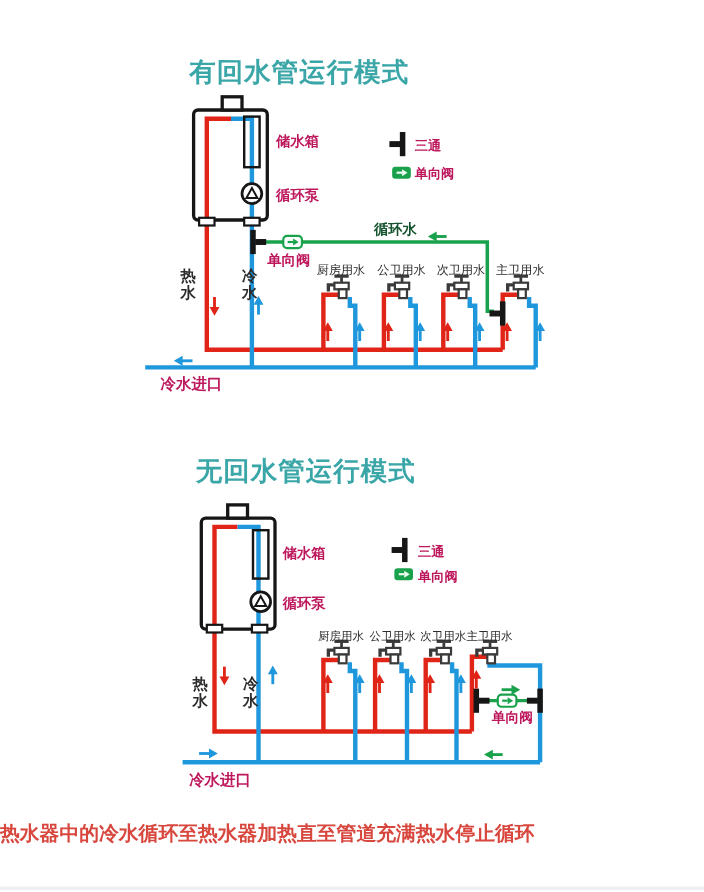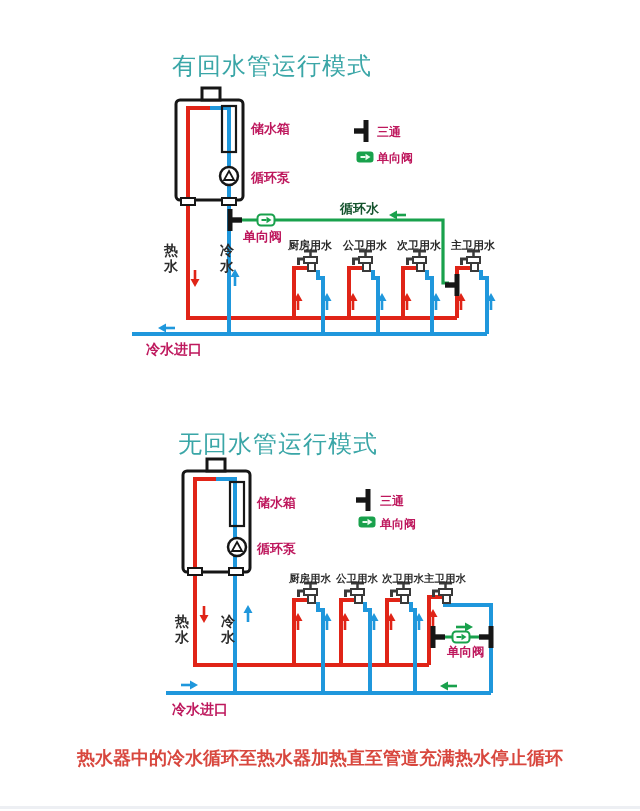--- a/index.html
+++ b/index.html
@@ -2,24 +2,24 @@
 <html><head>
 <meta charset="utf-8">
 <style>
   html,body{margin:0;padding:0;background:#fff;}
   #canvas{position:relative;width:640px;height:811px;background:#fff;overflow:hidden;
           font-family:"Liberation Sans","DejaVu Sans",sans-serif;color:#2b2b2b;}
   .layer{position:absolute;left:0;}
   .lbl{position:absolute;white-space:nowrap;color:#be185d;font-weight:700;}
   .vlbl{position:absolute;width:18px;line-height:1.15;word-break:break-all;white-space:normal;
         font-size:14px;font-weight:600;color:#2b2b2b;margin-top:36px;}
-  .title{position:absolute;font-size:24px;font-weight:normal;color:#3aa6a7;letter-spacing:1px;}
-  .fix{position:absolute;width:52px;text-align:center;font-weight:700;color:#2b2b2b;white-space:nowrap;}
+  .title{position:absolute;font-size:24px;font-weight:bold;color:#3aa6a7;letter-spacing:1px;}
+  .fix{position:absolute;width:52px;text-align:center;font-weight:400;color:#2b2b2b;white-space:nowrap;}
   .green{color:#14532d;}
-  #caption{position:absolute;left:0;top:746px;width:640px;text-align:center;
+  #caption{position:absolute;left:0;top:746px;width:640px;text-align:left;
            font-size:18px;color:#d8473e;font-weight:600;letter-spacing:0px;}
   #bottom-bar{position:absolute;left:0;top:806px;width:640px;height:3px;background:#edeff3;}
 </style>
 </head>
 <body>
 
 <div id="canvas">
 
   <svg class="layer" style="top:0" width="640" height="390" viewBox="0 0 640 390">
     <defs>
@@ -173,21 +173,21 @@
   <div class="vlbl" style="left:164px;top:206px;">热水</div>
   <div class="vlbl" style="left:220px;top:206px;">冷水</div>
   <div class="lbl green" style="left:340px;top:200px;font-size:13px;font-weight:bold;">循环水</div>
   <div class="lbl" style="left:243px;top:228px;font-size:13px;">单向阀</div>
   <div class="fix" style="left:284px;top:238px;font-size:11px;">厨房用水</div>
   <div class="fix" style="left:339px;top:238px;font-size:11px;">公卫用水</div>
   <div class="fix" style="left:393px;top:238px;font-size:11px;">次卫用水</div>
   <div class="fix" style="left:447px;top:238px;font-size:11px;">主卫用水</div>
   <div class="lbl" style="left:146px;top:341px;font-size:14px;">冷水进口</div>
 
-  <div class="title" style="left:178px;top:428px;">无回水管运行模式</div>
+  <div class="title" style="left:178px;top:412px;">无回水管运行模式</div>
   <div class="lbl" style="left:257px;top:494px;font-size:13px;">储水箱</div>
   <div class="lbl" style="left:380px;top:493px;font-size:12px;">三通</div>
   <div class="lbl" style="left:380px;top:516px;font-size:12px;">单向阀</div>
   <div class="lbl" style="left:257px;top:540px;font-size:13px;">循环泵</div>
   <div class="fix" style="left:284px;top:572px;font-size:10.5px;">厨房用水</div>
   <div class="fix" style="left:331px;top:572px;font-size:10.5px;">公卫用水</div>
   <div class="fix" style="left:377px;top:572px;font-size:10.5px;">次卫用水</div>
   <div class="fix" style="left:419px;top:572px;font-size:10.5px;">主卫用水</div>
   <div class="vlbl" style="left:175px;top:577px;">热水</div>
   <div class="vlbl" style="left:221px;top:577px;">冷水</div>

